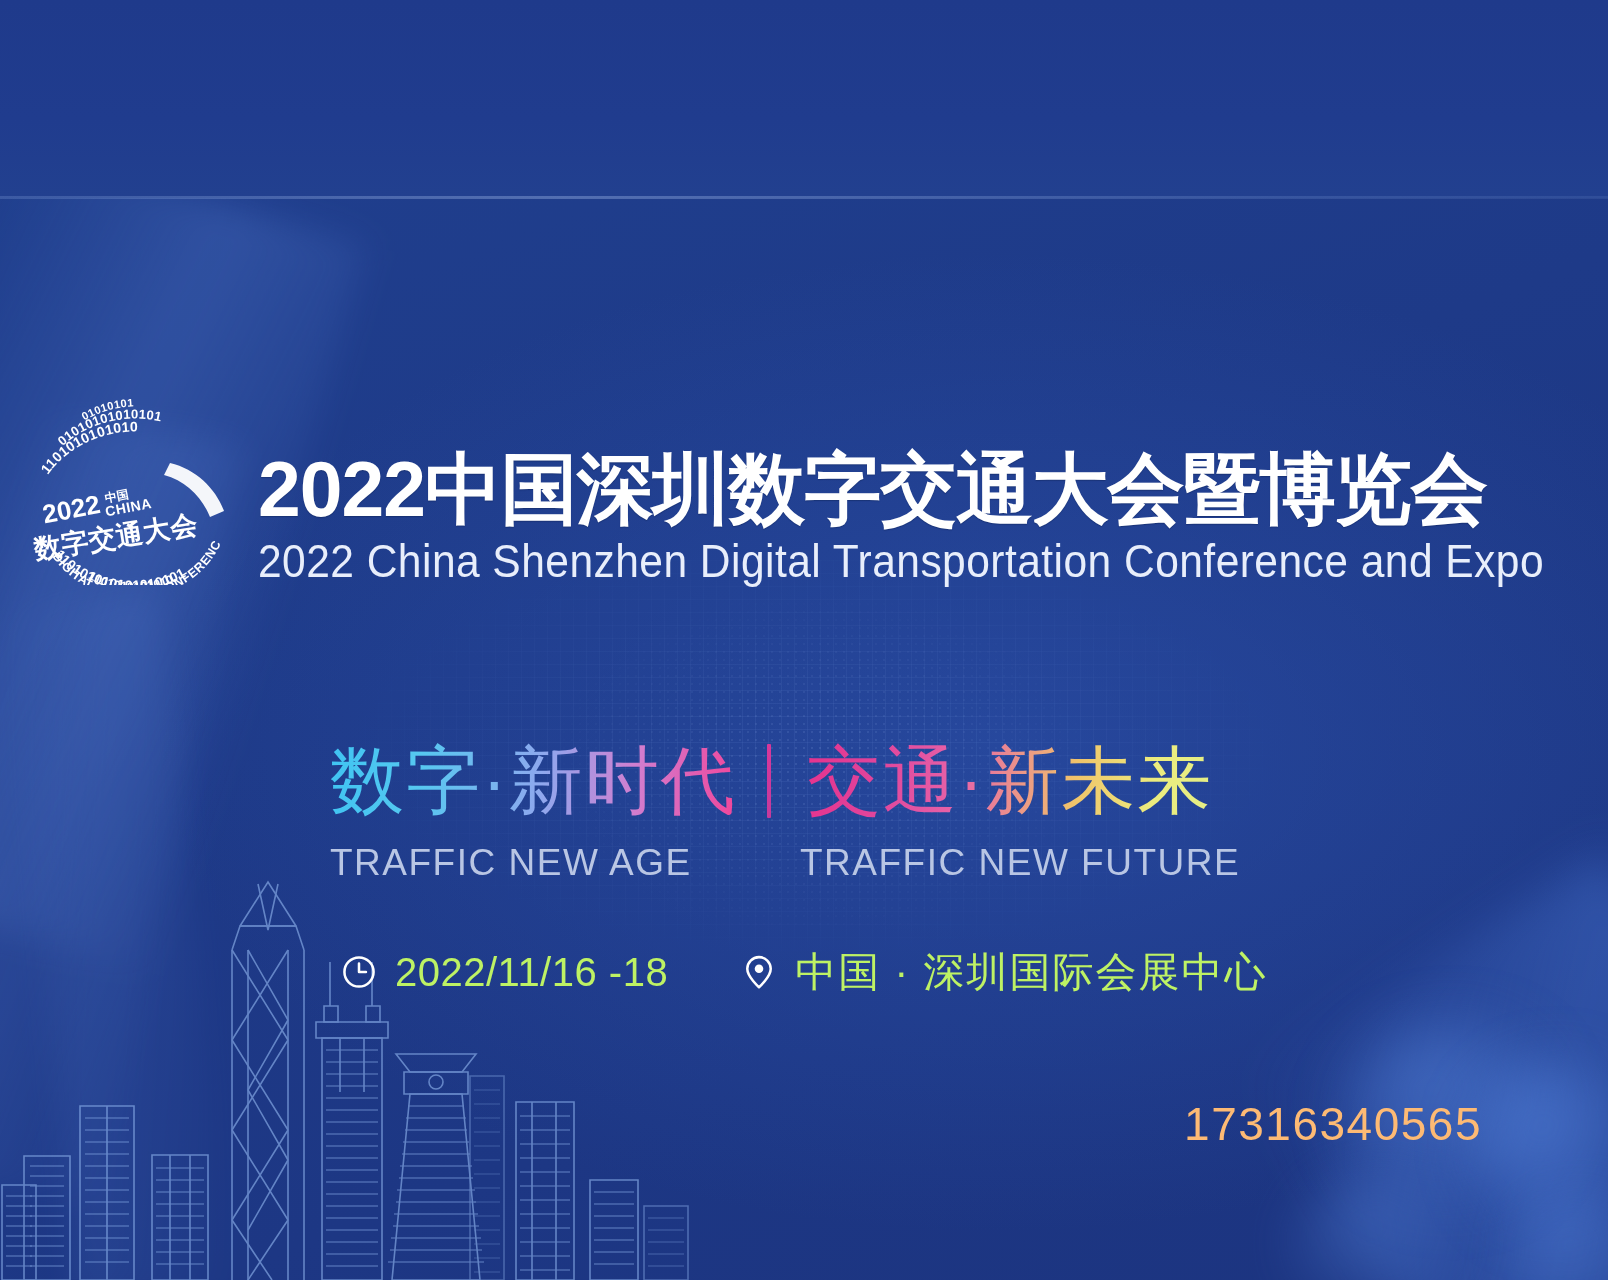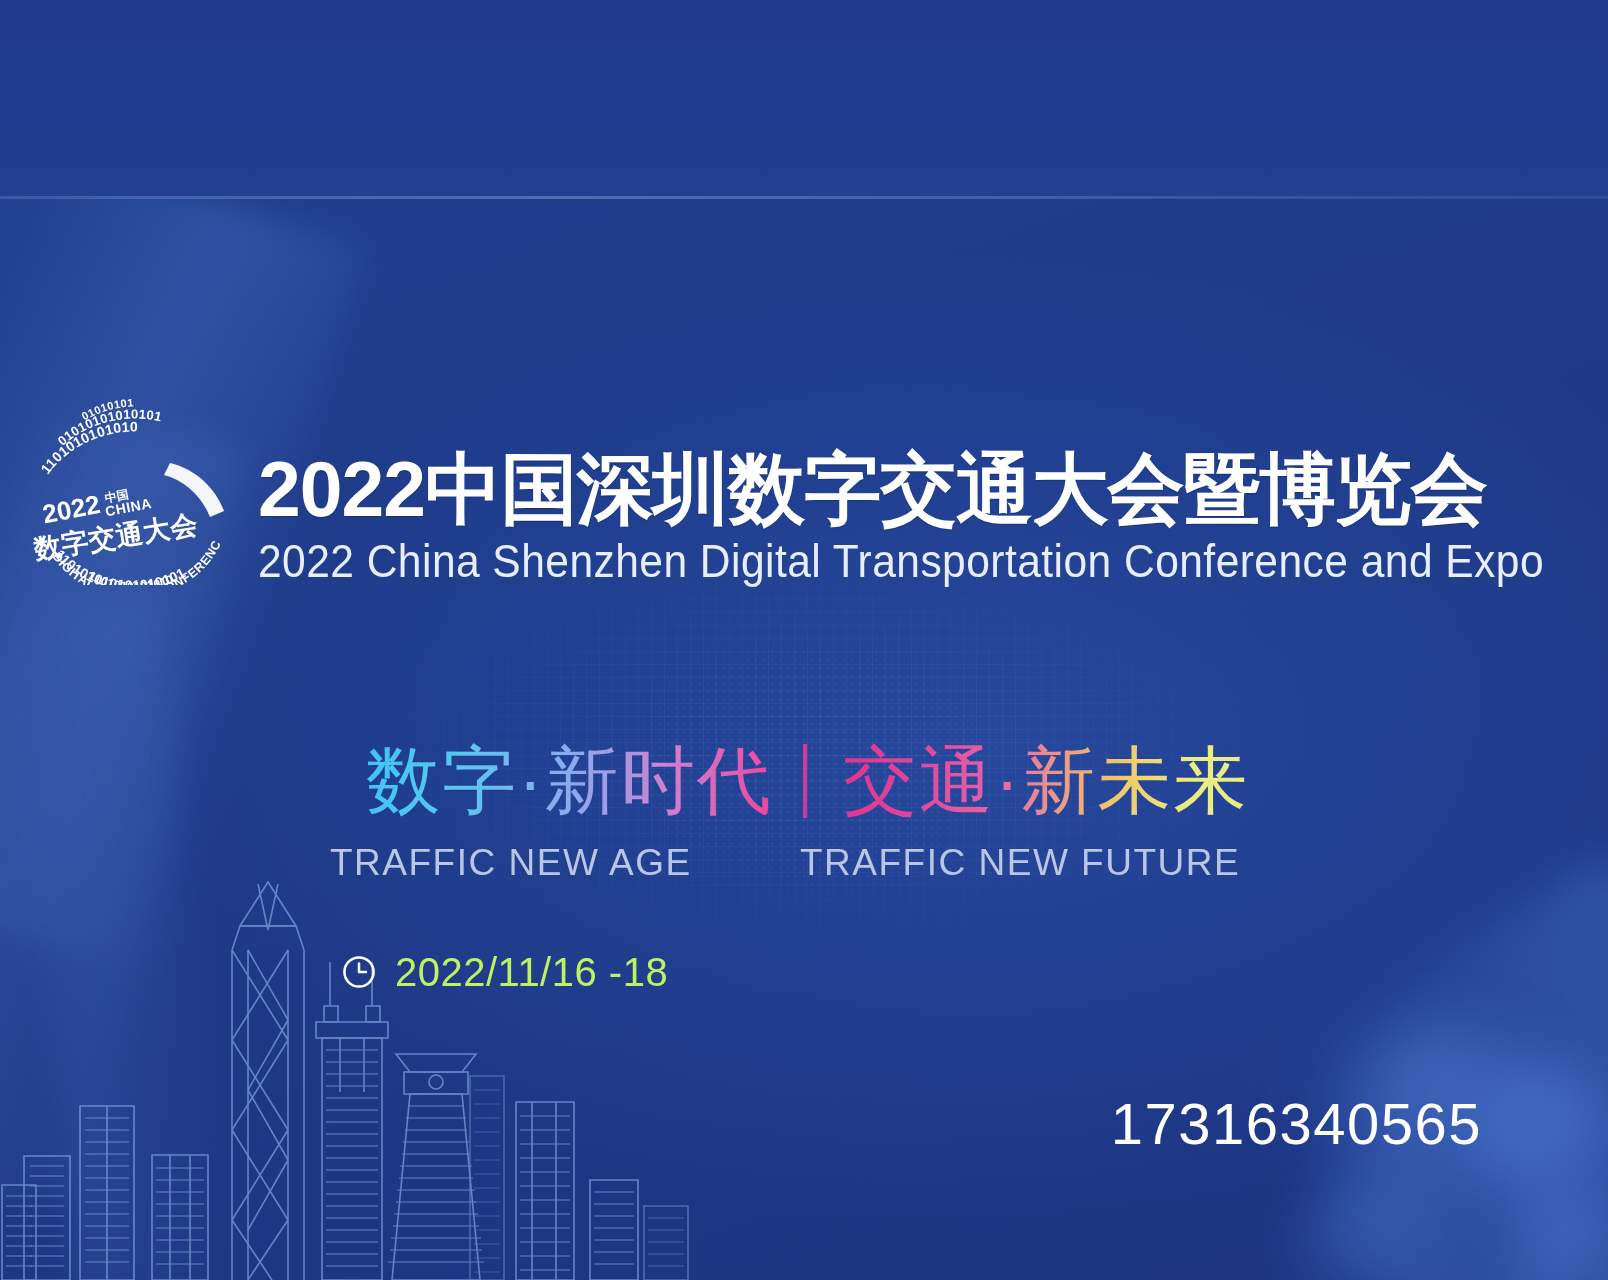--- a/index.html
+++ b/index.html
@@ -160,21 +160,20 @@
   }
 
   
   .slogan {
     position: absolute;
     left: 330px; top: 735px;
     width: 940px;
     z-index: 6;
     display: flex;
     align-items: center;
-    margin-left: 36px;
   }
   .slogan-cn {
     font-family: "Liberation Sans", "DejaVu Sans", sans-serif;
     font-weight: 400;
     font-size: 74px;
     line-height: 92px;
     white-space: nowrap;
     letter-spacing: 2px;
   }
   .slogan-a {
@@ -243,24 +242,24 @@
     color: #bef264;
   }
   .meta-text.cn { letter-spacing: 2px; font-size: 41px; }
 
   
   .phone {
     position: absolute;
     right: 126px; top: 1092px;
     z-index: 6;
     font-family: "Liberation Sans", sans-serif;
-    font-size: 58px;
+    font-size: 46px;
     line-height: 64px;
     letter-spacing: 1.5px;
-    color: #ffffff;
+    color: #fdba74;
     white-space: nowrap;
   }
 </style>
 </head>
 <body>
 
 <div id="poster">
 
   <div class="bg-base"></div>
 
@@ -420,18 +419,25 @@
   <div class="meta">
 
     <div class="meta-item">
       <svg class="meta-icon" viewBox="0 0 24 24">
         <circle cx="12" cy="12" r="9.2" fill="none" stroke="#ffffff" stroke-width="1.6"></circle>
         <path d="M12 6.6 V12 H16.4" fill="none" stroke="#ffffff" stroke-width="1.6" stroke-linecap="round" stroke-linejoin="round"></path>
       </svg>
       <span class="meta-text">2022/11/16 -18</span>
     </div>
 
+    <div class="meta-item">
+      <svg class="meta-icon" viewBox="0 0 24 24">
+        <path d="M12 2.6 C7.9 2.6 4.6 5.9 4.6 10 C4.6 15.1 12 21.6 12 21.6 C12 21.6 19.4 15.1 19.4 10 C19.4 5.9 16.1 2.6 12 2.6 Z" fill="none" stroke="#ffffff" stroke-width="1.6" stroke-linejoin="round"></path>
+        <circle cx="12" cy="9.9" r="2.7" fill="#ffffff"></circle>
+      </svg>
+      <span class="meta-text cn">中国 · 深圳国际会展中心</span>
+    </div>
 
   </div>
 
   <div class="phone">17316340565</div>
 
 </div>
 
 </body></html>

